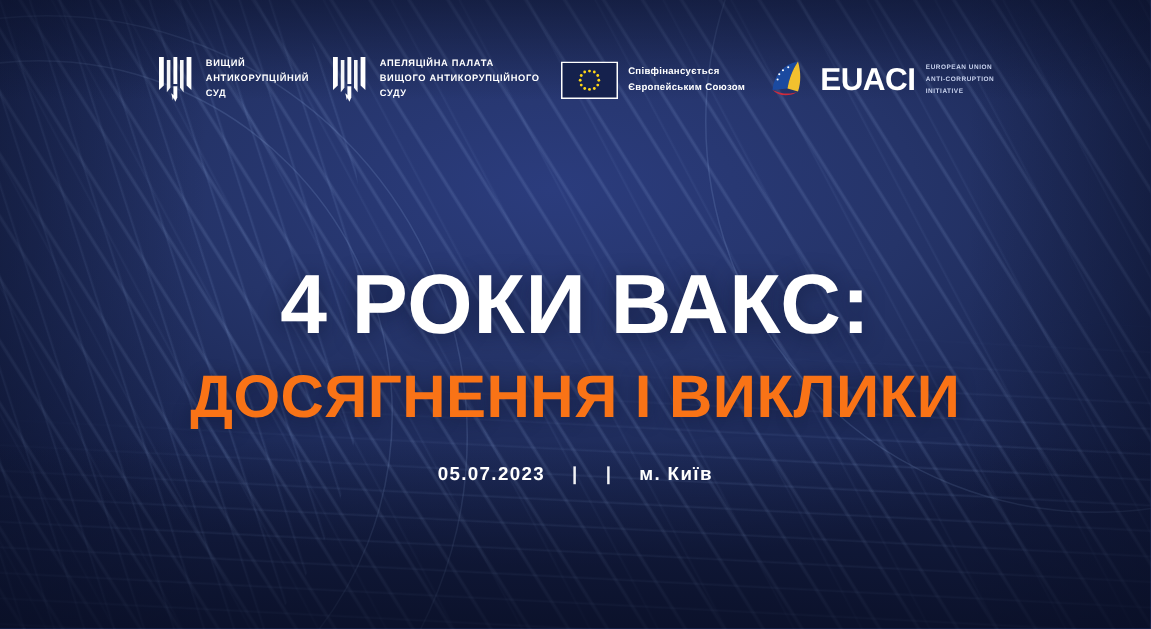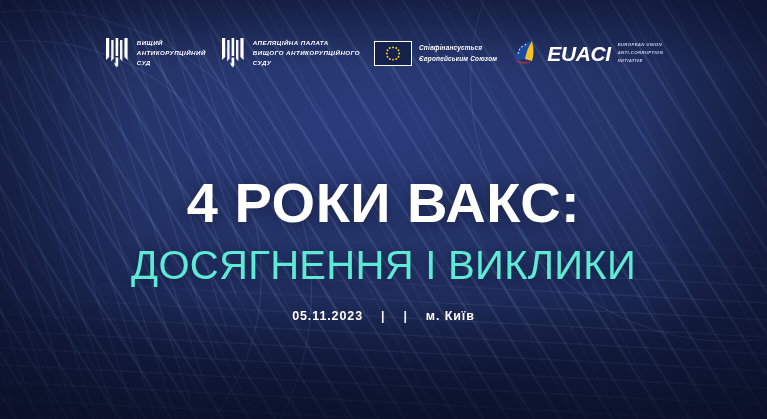--- a/index.html
+++ b/index.html
@@ -105,21 +105,20 @@
   
   .logo-bar {
     position: absolute;
     left: 0; right: 0;
     top: 36px;
     display: flex;
     align-items: center;
     justify-content: center;
     gap: 14px;
     z-index: 6;
-    font-style: italic;
   }
   .logo-block {
     display: flex;
     align-items: center;
     gap: 7px;
   }
   .tryzub {
     width: 26px;
     height: 34px;
     flex: 0 0 auto;
@@ -190,23 +189,23 @@
   .headline {
     color: #ffffff;
     font-size: 56px;
     font-weight: bold;
     letter-spacing: 0.5px;
     line-height: 1;
     margin: 0;
     text-shadow: 0 2px 14px rgba(8,14,38,0.5);
   }
   .subhead {
-    color: #5eead4;
+    color: #f97316;
     font-size: 40px;
-    font-weight: normal;
+    font-weight: bold;
     letter-spacing: 0.3px;
     line-height: 1;
     margin: 14px 0 0 0;
     text-shadow: 0 2px 12px rgba(8,14,38,0.45);
   }
   .meta-row {
     position: absolute;
     left: 0; right: 0;
     top: 309px;
     z-index: 6;
@@ -329,19 +328,19 @@
     </div>
 
   </div>
 
   <div class="headline-wrap">
     <h1 class="headline">4 РОКИ ВАКС:</h1>
     <h2 class="subhead">ДОСЯГНЕННЯ І ВИКЛИКИ</h2>
   </div>
 
   <div class="meta-row">
-    <span>05.11.2023</span>
+    <span>05.07.2023</span>
     <span class="meta-sep">|</span>
     <span class="meta-sep">|</span>
     <span>м. Київ</span>
   </div>
 
 </div>
 
 </body></html>

